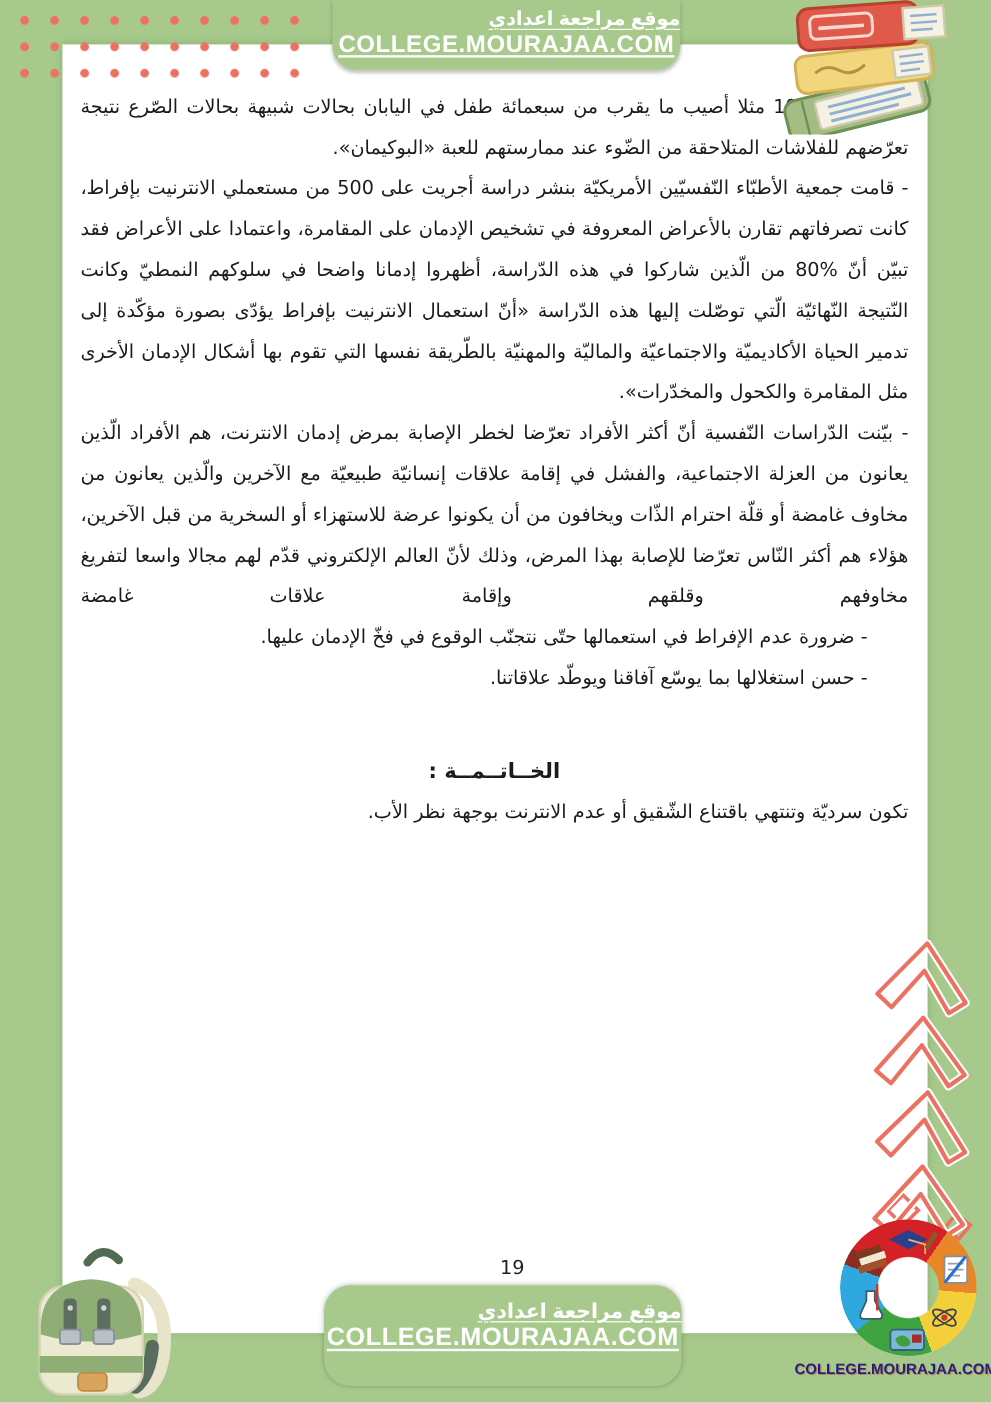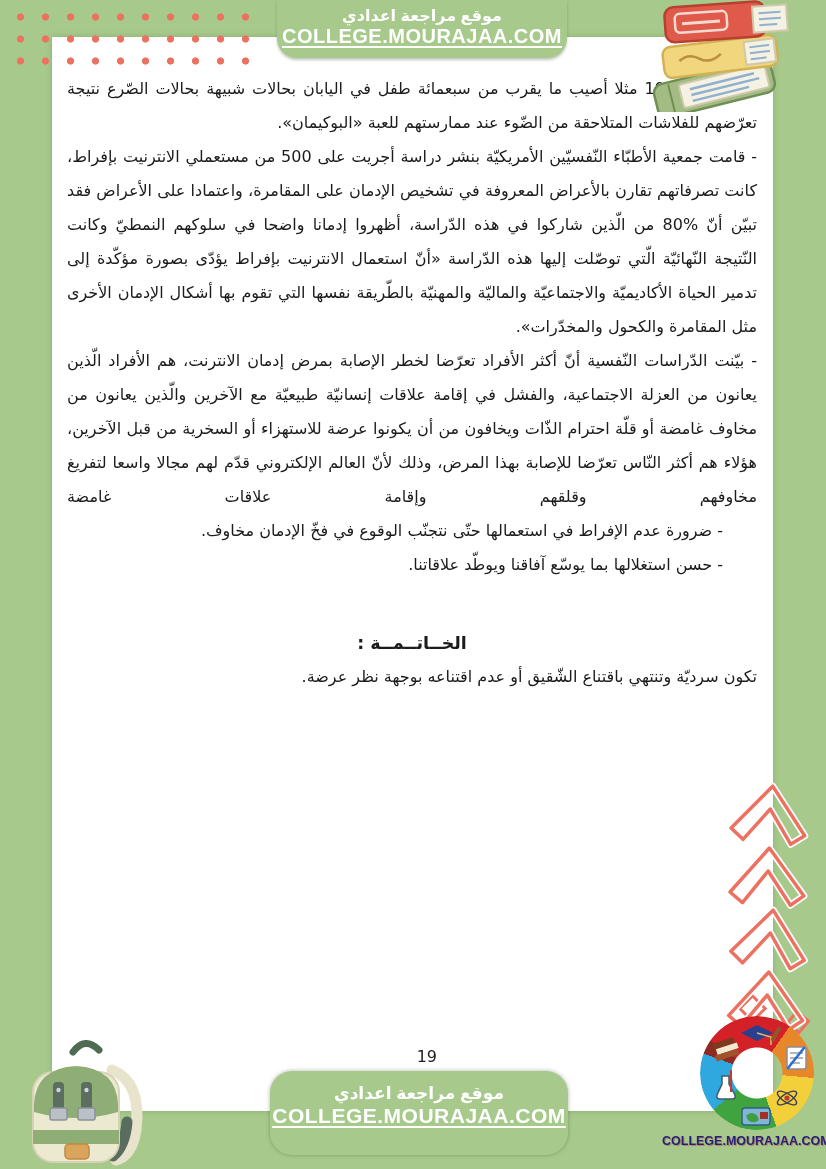--- a/index.html
+++ b/index.html
@@ -12,21 +12,21 @@
   .dots{position:absolute;left:2px;top:2px;width:258px;height:64px;z-index:3;
         background-image:radial-gradient(circle,#ec7160 3.2px,rgba(0,0,0,0) 4px);
         background-size:25px 22px;background-position:6px 4px;}
   
   .tab{position:absolute;background:#a7ca8c;z-index:4;text-align:center;color:#ffffff;
        font-family:"Liberation Sans","DejaVu Sans",sans-serif;}
   .tab-top{left:277px;top:0;width:290px;height:58px;border-radius:0 0 20px 20px;
            box-shadow:0 2px 3px rgba(70,90,60,.35);padding-top:6px;box-sizing:border-box;}
   .tab-bottom{left:270px;top:1071px;width:298px;height:84px;border-radius:22px;
            box-shadow:0 0 4px rgba(70,90,60,.45);padding-top:12px;box-sizing:border-box;}
-  .site-ar{font-size:16px;font-weight:bold;text-underline-offset:3px;direction:rtl;}
+  .site-ar{font-size:16px;font-weight:bold;text-decoration:underline;text-underline-offset:3px;direction:rtl;text-align:right;}
   .site-en{font-size:20px;font-weight:bold;text-decoration:underline;text-underline-offset:3px;letter-spacing:.5px;}
   .tab-bottom .site-ar{font-size:17px;}
   .tab-bottom .site-en{font-size:21px;}
   
   .text-body{position:absolute;left:67px;top:72px;width:690px;direction:rtl;z-index:2;
              color:#1b1b1b;font-size:16px;line-height:34px;text-align:justify;}
   .para{margin:0;}
   .force-justify{text-align-last:justify;}
   .centered{text-align:center;}
   .nowrap{white-space:nowrap;overflow:visible;}
@@ -84,25 +84,25 @@
       <rect x="108" y="9" width="34" height="26" fill="#f5f2e3" stroke="#cfc9ab" stroke-width="2"></rect>
       <path d="M114 16 h22 M114 22 h22 M114 28 h18" stroke="#8fb0cf" stroke-width="2" fill="none"></path>
     </g>
   </svg>
 
   <div class="text-body" dir="rtl">
     <p class="para">- في عام 1997 مثلا أصيب ما يقرب من سبعمائة طفل في اليابان بحالات شبيهة بحالات الصّرع  نتيجة تعرّضهم للفلاشات المتلاحقة من الضّوء عند ممارستهم للعبة «البوكيمان».</p>
     <p class="para">- قامت جمعية الأطبّاء النّفسيّين الأمريكيّة بنشر دراسة أجريت على 500 من مستعملي الانترنيت بإفراط، كانت تصرفاتهم تقارن بالأعراض المعروفة في تشخيص الإدمان على المقامرة، واعتمادا على الأعراض فقد تبيّن أنّ %80 من الّذين شاركوا في هذه الدّراسة، أظهروا إدمانا واضحا في سلوكهم النمطيّ وكانت النّتيجة النّهائيّة الّتي توصّلت إليها هذه الدّراسة «أنّ استعمال الانترنيت بإفراط يؤدّى بصورة مؤكّدة إلى تدمير الحياة الأكاديميّة والاجتماعيّة والماليّة والمهنيّة بالطّريقة نفسها التي تقوم بها أشكال الإدمان الأخرى مثل المقامرة والكحول والمخدّرات».</p>
     <p class="para force-justify">- بيّنت الدّراسات النّفسية أنّ أكثر الأفراد تعرّضا لخطر الإصابة بمرض إدمان الانترنت، هم الأفراد الّذين يعانون من العزلة الاجتماعية، والفشل في إقامة علاقات إنسانيّة طبيعيّة مع الآخرين والّذين يعانون من مخاوف غامضة أو قلّة احترام الذّات ويخافون من أن يكونوا عرضة للاستهزاء أو السخرية من قبل الآخرين، هؤلاء هم أكثر النّاس تعرّضا للإصابة بهذا المرض، وذلك لأنّ العالم الإلكتروني قدّم لهم مجالا واسعا لتفريغ مخاوفهم وقلقهم وإقامة علاقات غامضة</p>
     <div>
-      <p class="para bullet nowrap">- ضرورة عدم الإفراط في استعمالها حتّى نتجنّب الوقوع في فخّ الإدمان مخاوف.</p>
+      <p class="para bullet nowrap">- ضرورة عدم الإفراط في استعمالها حتّى نتجنّب الوقوع في فخّ الإدمان عليها.</p>
       <p class="para bullet nowrap">- حسن استغلالها بما يوسّع آفاقنا ويوطّد علاقاتنا.</p>
     </div>
     <p class="heading">الخــاتــمــة :</p>
-    <p class="para nowrap">تكون سرديّة وتنتهي باقتناع الشّقيق أو عدم اقتناعه بوجهة نظر عرضة.</p>
+    <p class="para nowrap">تكون سرديّة وتنتهي باقتناع الشّقيق أو عدم الانترنت بوجهة نظر الأب.</p>
   </div>
 
   <svg class="svg-abs" style="left:720px;top:782px;" width="104" height="252" viewBox="0 0 104 252">
     <g fill="none" stroke-linejoin="round">
       <g transform="translate(10,0) rotate(6 40 30)">
         <path d="M3 50 L40 4 L77 50 L64 60 L40 27 L16 60 Z" stroke="#ffffff" stroke-width="7"></path>
         <path d="M3 50 L40 4 L77 50 L64 60 L40 27 L16 60 Z" stroke="#ec7160" stroke-width="3.5"></path>
       </g>
       <g transform="translate(8,62) rotate(3 40 30)">
         <path d="M3 50 L40 4 L77 50 L64 60 L40 27 L16 60 Z" stroke="#ffffff" stroke-width="7"></path>

